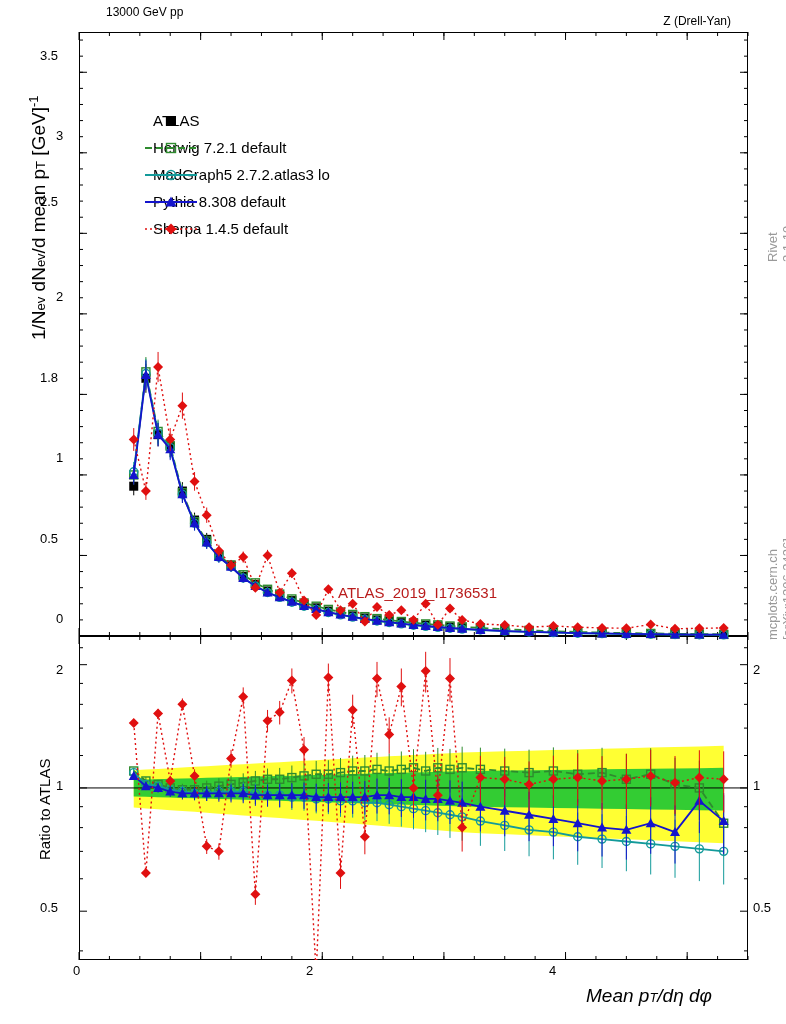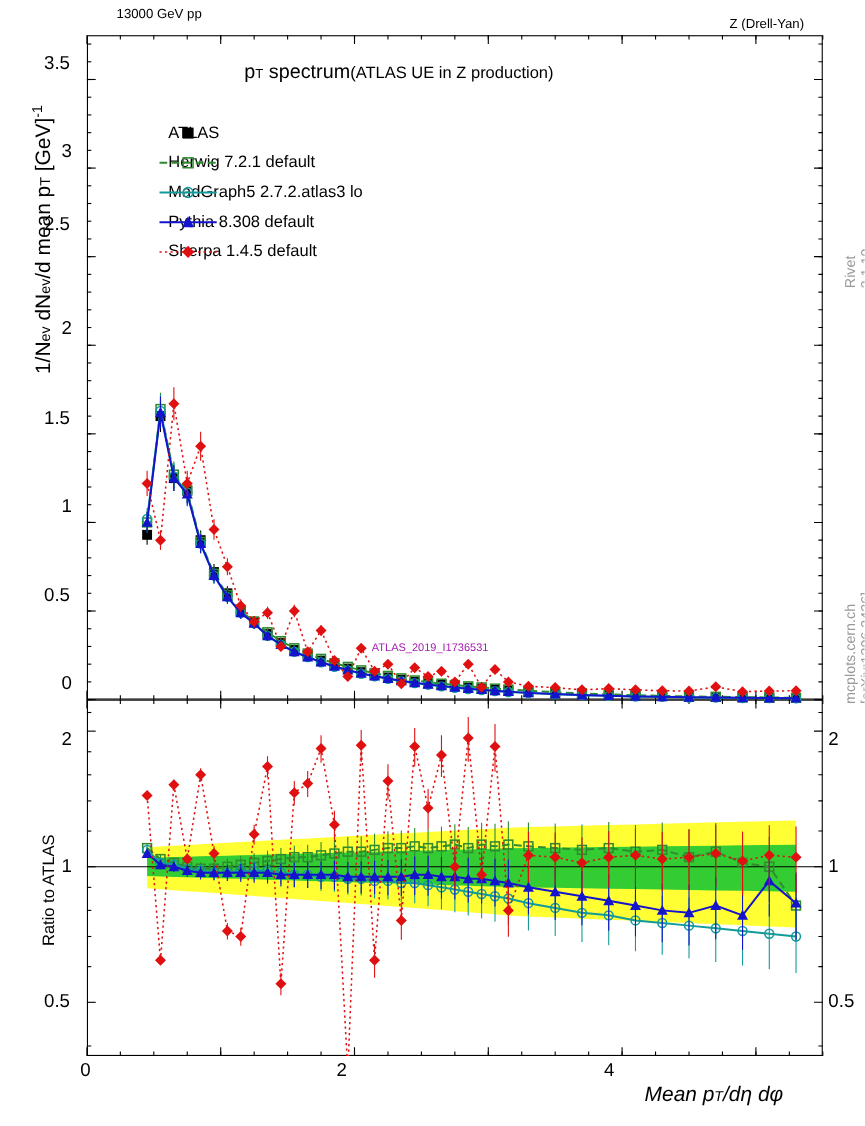--- a/index.html
+++ b/index.html
@@ -2,32 +2,32 @@
 <html><head>
 <meta charset="utf-8">
 <style>
   html,body{margin:0;padding:0;background:#ffffff;}
   body{width:786px;height:1024px;font-family:"Liberation Sans",sans-serif;color:#000;}
   #root{position:relative;width:786px;height:1024px;overflow:hidden;}
 
   .txt{position:absolute;white-space:nowrap;}
   .hdr{font-size:12px;}
   .axlabel{font-size:19px;}
-  .tick{font-size:17px;}
+  .tick{font-size:13px;}
 
   
   .rot{transform-origin:0 0;transform:rotate(-90deg);}
 
   
   .frame{position:absolute;border:1px solid #000;box-sizing:border-box;}
 
   svg{position:absolute;left:0;top:0;overflow:visible;}
 
   .legend-row{position:absolute;font-size:15px;white-space:nowrap;}
-  .wm{position:absolute;font-size:10px;color:#a21caf;}
+  .wm{position:absolute;font-size:15px;color:#b91c1c;}
   .sidetxt{position:absolute;font-size:13px;color:#999999;}
 </style>
 </head>
 <body>
 
 <div id="root">
 
   <div class="txt hdr" style="left:106px;top:5px;">13000 GeV pp</div>
   <div class="txt hdr" style="right:55px;top:14px;">Z (Drell-Yan)</div>
 
@@ -37,33 +37,30 @@
   <div class="txt axlabel rot" style="left:26px;top:340px;">
     1/N<span style="font-size:13px;">ev</span> dN<span style="font-size:13px;">ev</span>/d mean p<span style="font-size:13px;">T</span> [GeV]<span style="font-size:13px;vertical-align:super;">-1</span>
   </div>
 
   <div class="txt rot" style="left:36px;top:860px;font-size:15px;">Ratio to ATLAS</div>
 
   <div class="txt axlabel" style="left:586px;top:985px;font-style:italic;">
     Mean p<span style="font-size:13px;">T</span>/dη dφ
   </div>
 
-  <div class="txt" style="left:222px;top:55px;font-size:18px;">
-    <span>p</span><span style="font-size:12px;">T</span><span> spectrum</span><span style="font-size:15px;">(ATLAS UE in Z production)</span>
-  </div>
 
   <div class="wm" style="left:338px;top:584px;">ATLAS_2019_I1736531</div>
 
   <div class="frame" style="left:79px;top:32px;width:669px;height:604px;"></div>
 
   <div class="txt tick" style="left:40px;top:48px;">3.5</div>
   <div class="txt tick" style="left:56px;top:128px;">3</div>
   <div class="txt tick" style="left:40px;top:194px;text-align:center;">2.5</div>
   <div class="txt tick" style="left:56px;top:289px;">2</div>
-  <div class="txt tick" style="left:40px;top:370px;">1.5</div>
+  <div class="txt tick" style="left:40px;top:370px;">1.8</div>
   <div class="txt tick" style="left:56px;top:450px;">1</div>
   <div class="txt tick" style="left:40px;top:531px;">0.5</div>
   <div class="txt tick" style="left:56px;top:611px;">0</div>
 
   <div class="frame" style="left:79px;top:636px;width:669px;height:324px;"></div>
 
   <div class="txt tick" style="left:56px;top:662px;">2</div>
   <div class="txt tick" style="left:56px;top:778px;">1</div>
   <div class="txt tick" style="left:40px;top:900px;">0.5</div>
   <div class="txt tick" style="left:753px;top:662px;">2</div>

